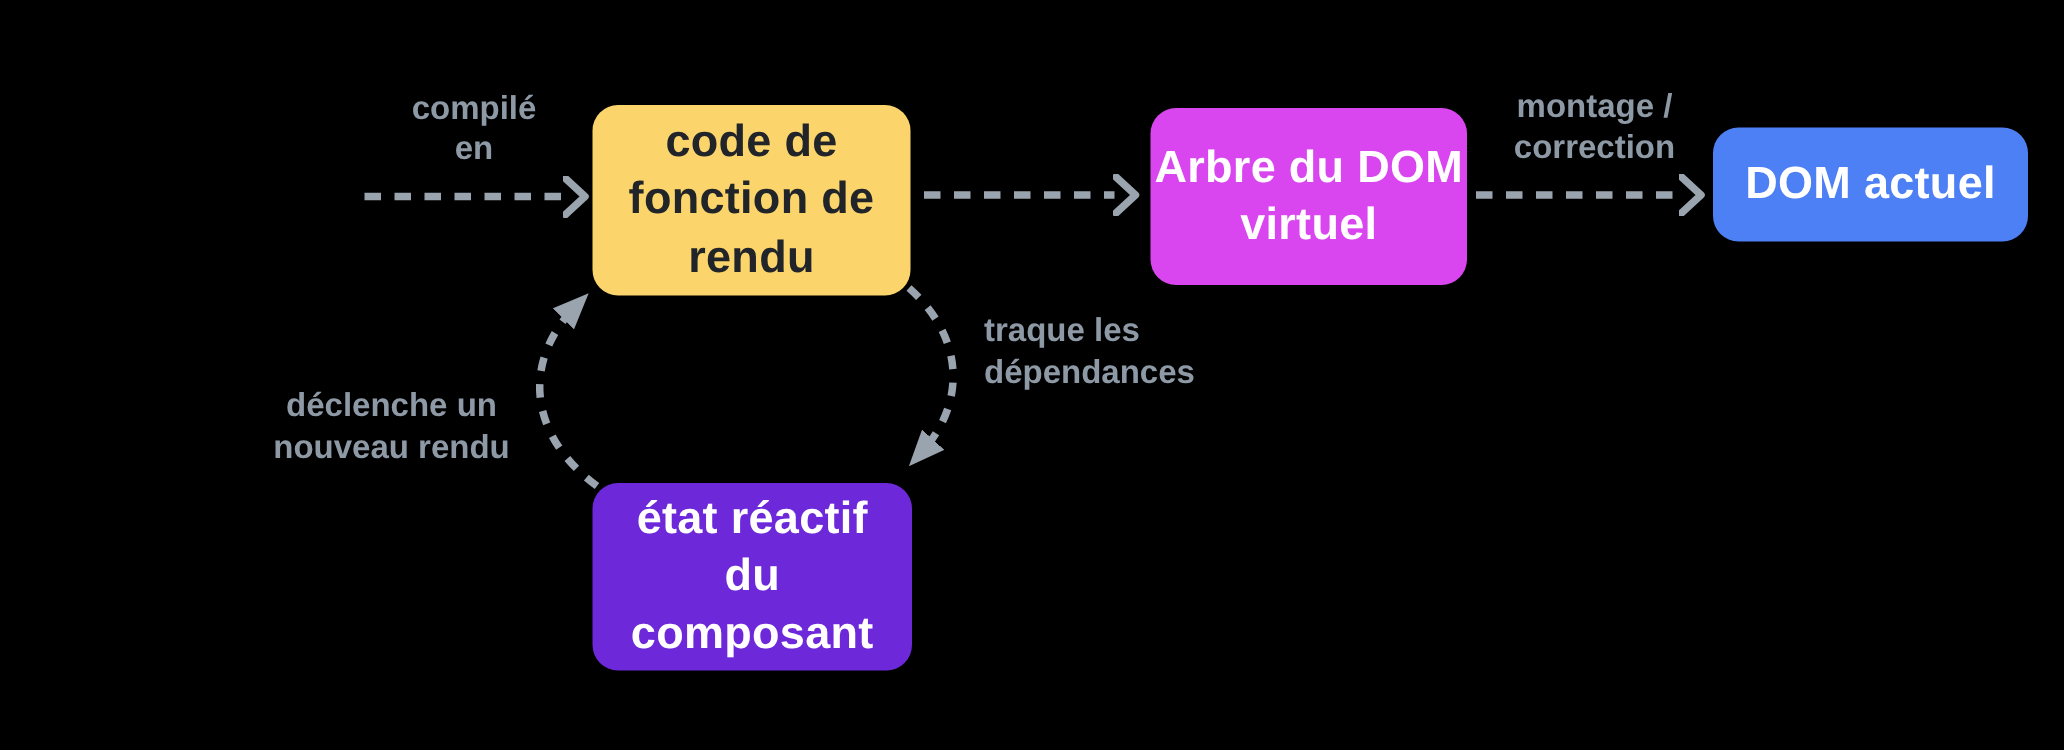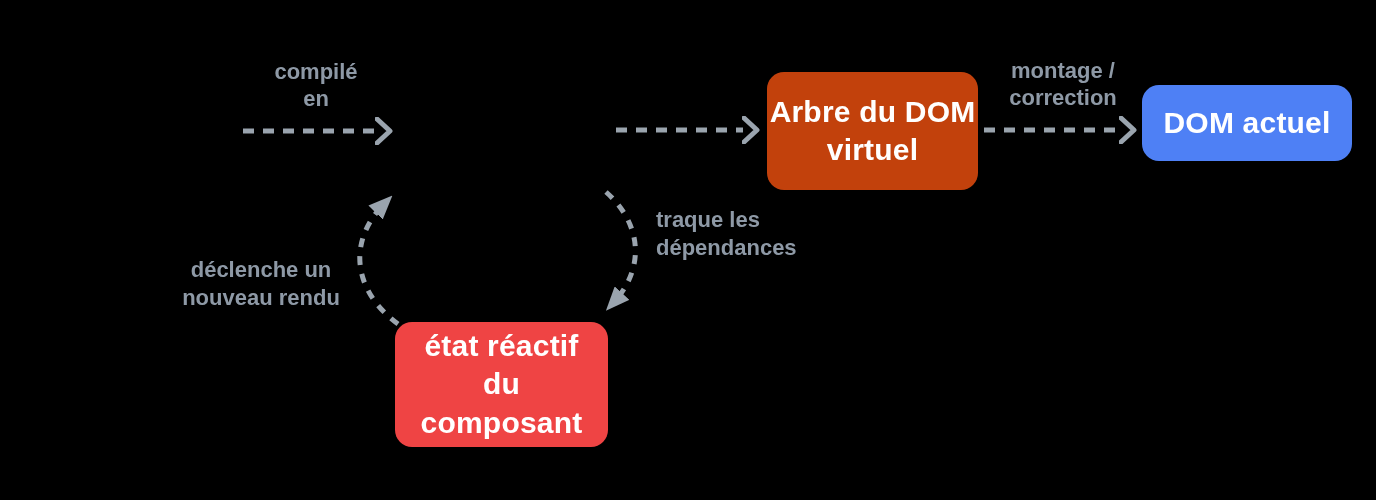--- a/index.html
+++ b/index.html
@@ -22,23 +22,23 @@
     text-align: center;
     font-weight: 700;
     font-size: 30px;
     line-height: 1.27;
     white-space: pre-line;
     color: #ffffff;
     letter-spacing: 0.2px;
   }
   .node-template       { left: 21px;   top: 91px;  width: 212px; height: 81px;  background: #48B98B; }
   .node-render-fn      { left: 395px;  top: 70px;  width: 212px; height: 127px; background: #FBD46B; color: #212529; }
-  .node-vdom           { left: 767px;  top: 72px;  width: 211px; height: 118px; background: #c2410c; }
+  .node-vdom           { left: 767px;  top: 72px;  width: 211px; height: 118px; background: #d946ef; }
   .node-dom            { left: 1142px; top: 85px;  width: 210px; height: 76px;  background: #4E80F5; }
-  .node-state          { left: 395px;  top: 322px; width: 213px; height: 125px; background: #ef4444; }
+  .node-state          { left: 395px;  top: 322px; width: 213px; height: 125px; background: #6d28d9; }
 
   .edge-label {
     position: absolute;
     font-weight: 700;
     font-size: 22px;
     line-height: 27px;
     color: #8E99A6;
     white-space: pre-line;
   }
   .lbl-compile  { left: 246px;  top: 58px;  width: 140px; text-align: center; }
@@ -67,20 +67,23 @@
     <path d="M 616 130 L 743 130" fill="none" stroke="#9AA4AE" stroke-width="5" stroke-dasharray="11 9" marker-end="url(#chev)"></path>
 
     <path d="M 984 130 L 1120 130" fill="none" stroke="#9AA4AE" stroke-width="5" stroke-dasharray="11 9" marker-end="url(#chev)"></path>
 
     <path d="M 606 192 A 143 97 0 0 1 614 302" fill="none" stroke="#9AA4AE" stroke-width="5" stroke-dasharray="9 9" marker-end="url(#tri)"></path>
 
     <path d="M 398 324 A 143 97 0 0 1 384 204" fill="none" stroke="#9AA4AE" stroke-width="5" stroke-dasharray="9 9" marker-end="url(#tri)"></path>
   </svg>
 
 
+  <div class="node node-render-fn">code de
+fonction de
+rendu</div>
 
   <div class="node node-vdom">Arbre du DOM
 virtuel</div>
 
   <div class="node node-dom">DOM actuel</div>
 
   <div class="node node-state">état réactif
 du
 composant</div>
 

